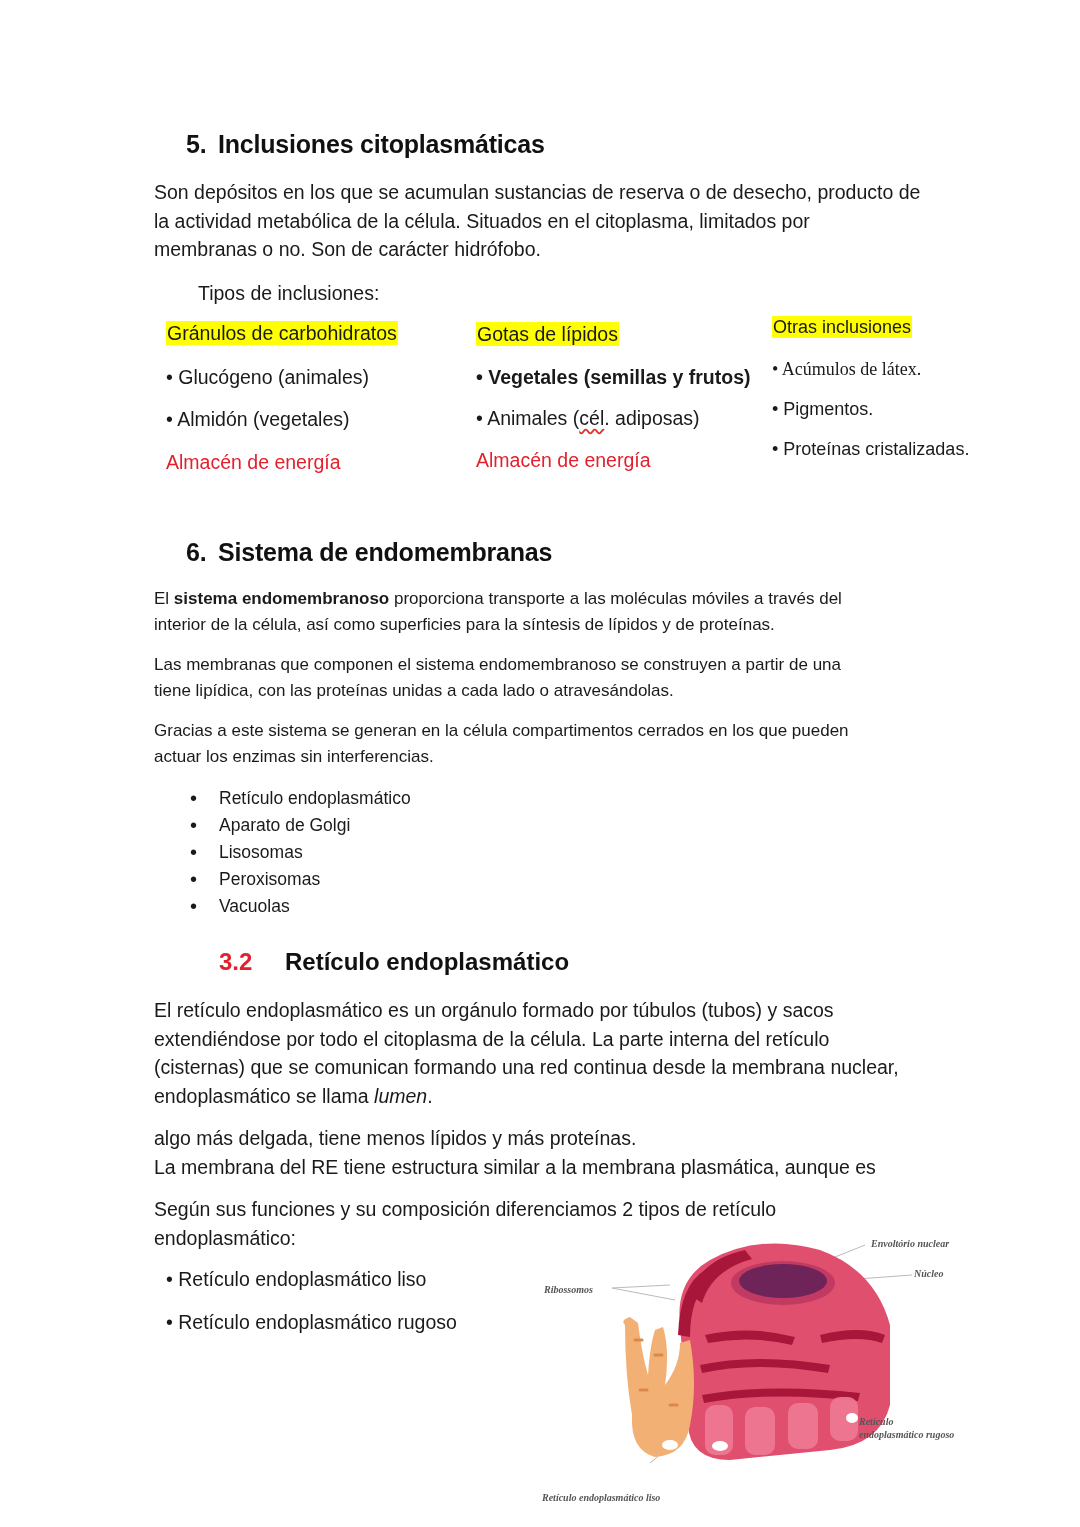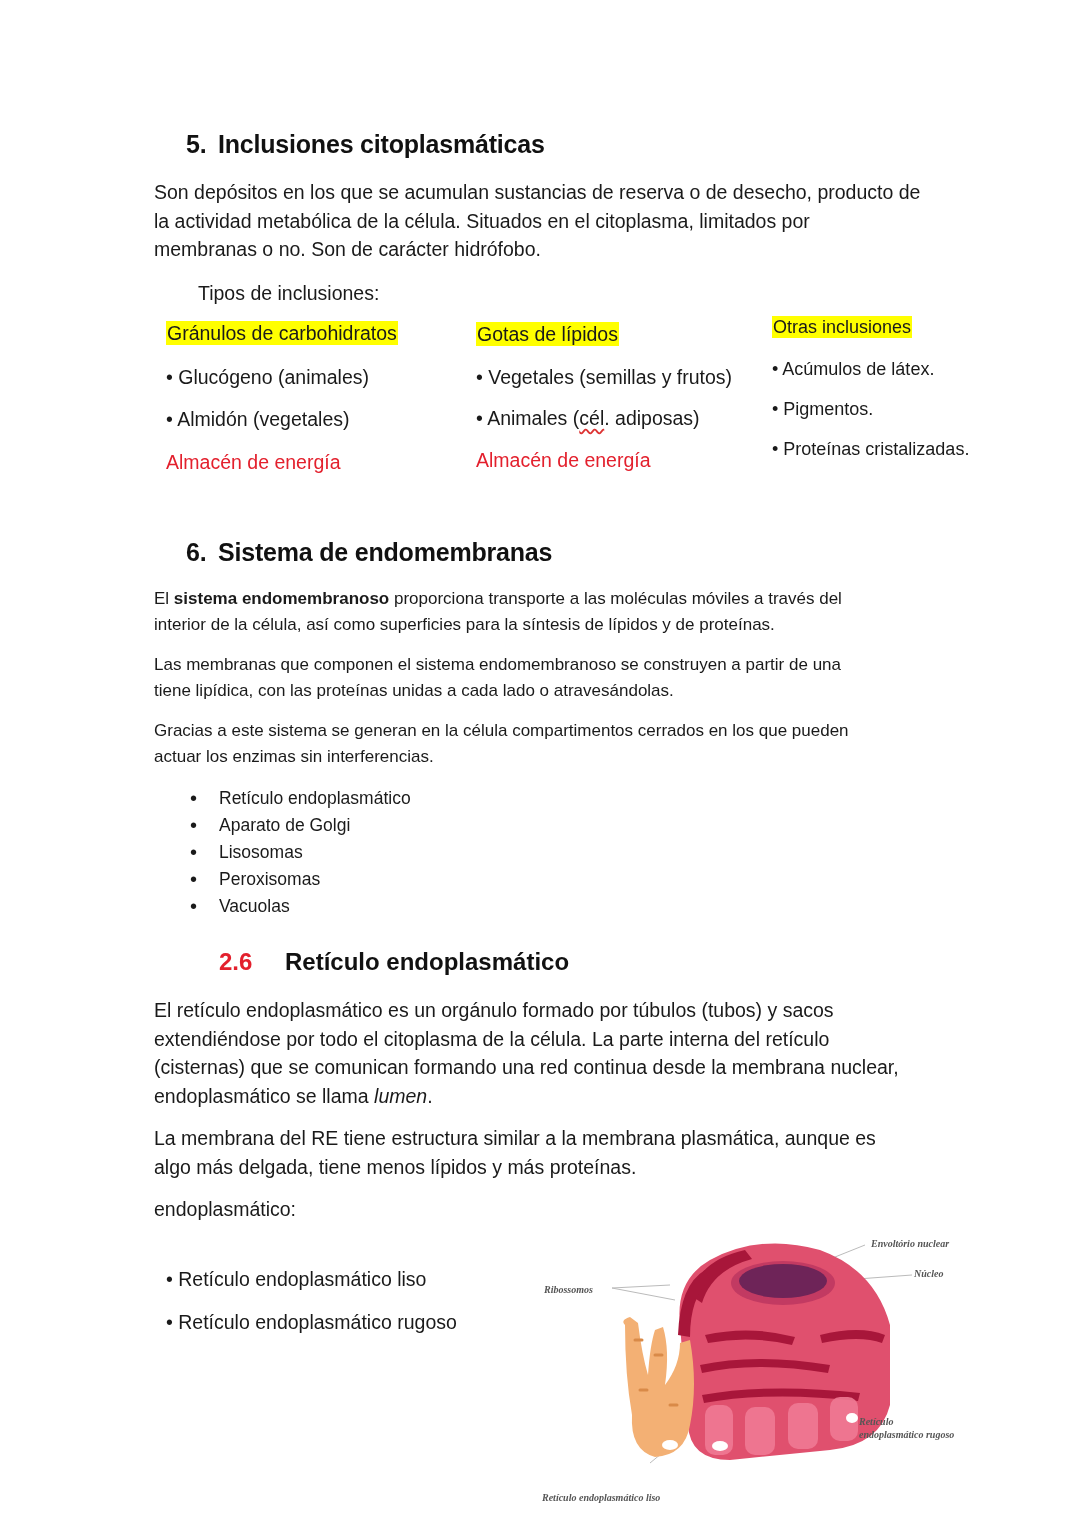--- a/index.html
+++ b/index.html
@@ -41,30 +41,30 @@
 <div class="abs col-item" style="left:154px; top:322px;">
   <span class="hl">Gránulos de carbohidratos</span>
 </div>
 <div class="abs col-item" style="left:154px; top:366px;">• Glucógeno (animales)</div>
 <div class="abs col-item" style="left:154px; top:408px;">• Almidón (vegetales)</div>
 <div class="abs col-item red" style="left:154px; top:451px;">Almacén de energía</div>
 
 <div class="abs col-item" style="left:464px; top:323px;border-radius:9px;">
   <span class="hl">Gotas de lípidos</span>
 </div>
-<div class="abs col-item" style="left:464px; top:366px;">• Vegetales (semillas y frutos)</div>
+<div class="abs col-item" style="left:464px; top:366px;font-weight:bold;">• Vegetales (semillas y frutos)</div>
 <div class="abs col-item" style="left:464px; top:407px;">
   <span>• Animales (</span><span style="text-decoration: underline wavy #d33; text-underline-offset:3px;">cél</span><span>. adiposas)</span>
 </div>
 <div class="abs col-item red" style="left:464px; top:449px;">Almacén de energía</div>
 
 <div class="abs col3-item" style="left:772px; top:317px;">
   <span class="hl">Otras inclusiones</span>
 </div>
-<div class="abs col3-item" style="left:772px; top:359px;">• Acúmulos de látex.</div>
+<div class="abs col3-item" style="left:772px; top:359px;font-family:Liberation Serif, serif;">• Acúmulos de látex.</div>
 <div class="abs col3-item" style="left:772px; top:399px;">• Pigmentos.</div>
 <div class="abs col3-item" style="left:772px; top:439px;">• Proteínas cristalizadas.</div>
 
 <div class="abs h1" style="left:186px; top:538px;">
   <span class="num">6.</span><span>Sistema de endomembranas</span>
 </div>
 
 <div class="abs p-sm" style="left:154px; top:586px;">
   <div><span>El </span><b>sistema endomembranoso</b><span> proporciona transporte a las moléculas móviles a través del</span></div>
   <div>interior de la célula, así como superficies para la síntesis de lípidos y de proteínas.</div>
@@ -97,36 +97,37 @@
       <span class="dot">•</span>
       <span>Peroxisomas</span>
     </div>
   <div class="row">
       <span class="dot">•</span>
       <span>Vacuolas</span>
     </div>
 </div>
 
 <div class="abs sub-h" style="left:219px; top:948px;">
-  <span class="num">2.6</span><span>Retículo endoplasmático</span>
+  <span class="num">3.2</span><span>Retículo endoplasmático</span>
 </div>
 
 <div class="abs p-lg" style="left:154px; top:996px;">
   <div>El retículo endoplasmático es un orgánulo formado por túbulos (tubos) y sacos</div>
   <div>extendiéndose por todo el citoplasma de la célula. La parte interna del retículo</div>
   <div>(cisternas) que se comunican formando una red continua desde la membrana nuclear,</div>
   <div><span>endoplasmático se llama </span><i>lumen</i><span>.</span></div>
 </div>
 
 <div class="abs p-lg" style="left:154px; top:1124px;">
+  <div>algo más delgada, tiene menos lípidos y más proteínas.</div>
   <div>La membrana del RE tiene estructura similar a la membrana plasmática, aunque es</div>
-  <div>algo más delgada, tiene menos lípidos y más proteínas.</div>
 </div>
 
 <div class="abs p-lg" style="left:154px; top:1195px;">
+  <div>Según sus funciones y su composición diferenciamos 2 tipos de retículo</div>
   <div>endoplasmático:</div>
 </div>
 
 <div class="abs col-item" style="left:154px; top:1268px;">• Retículo endoplasmático liso</div>
 <div class="abs col-item" style="left:154px; top:1311px;">• Retículo endoplasmático rugoso</div>
 
 <div class="abs" style="left:530px; top:1225px; width:470px; height:260px;">
   <svg width="470" height="260" viewBox="0 0 470 260">
 
     <g stroke="#bbbbbb" stroke-width="1" fill="none">

